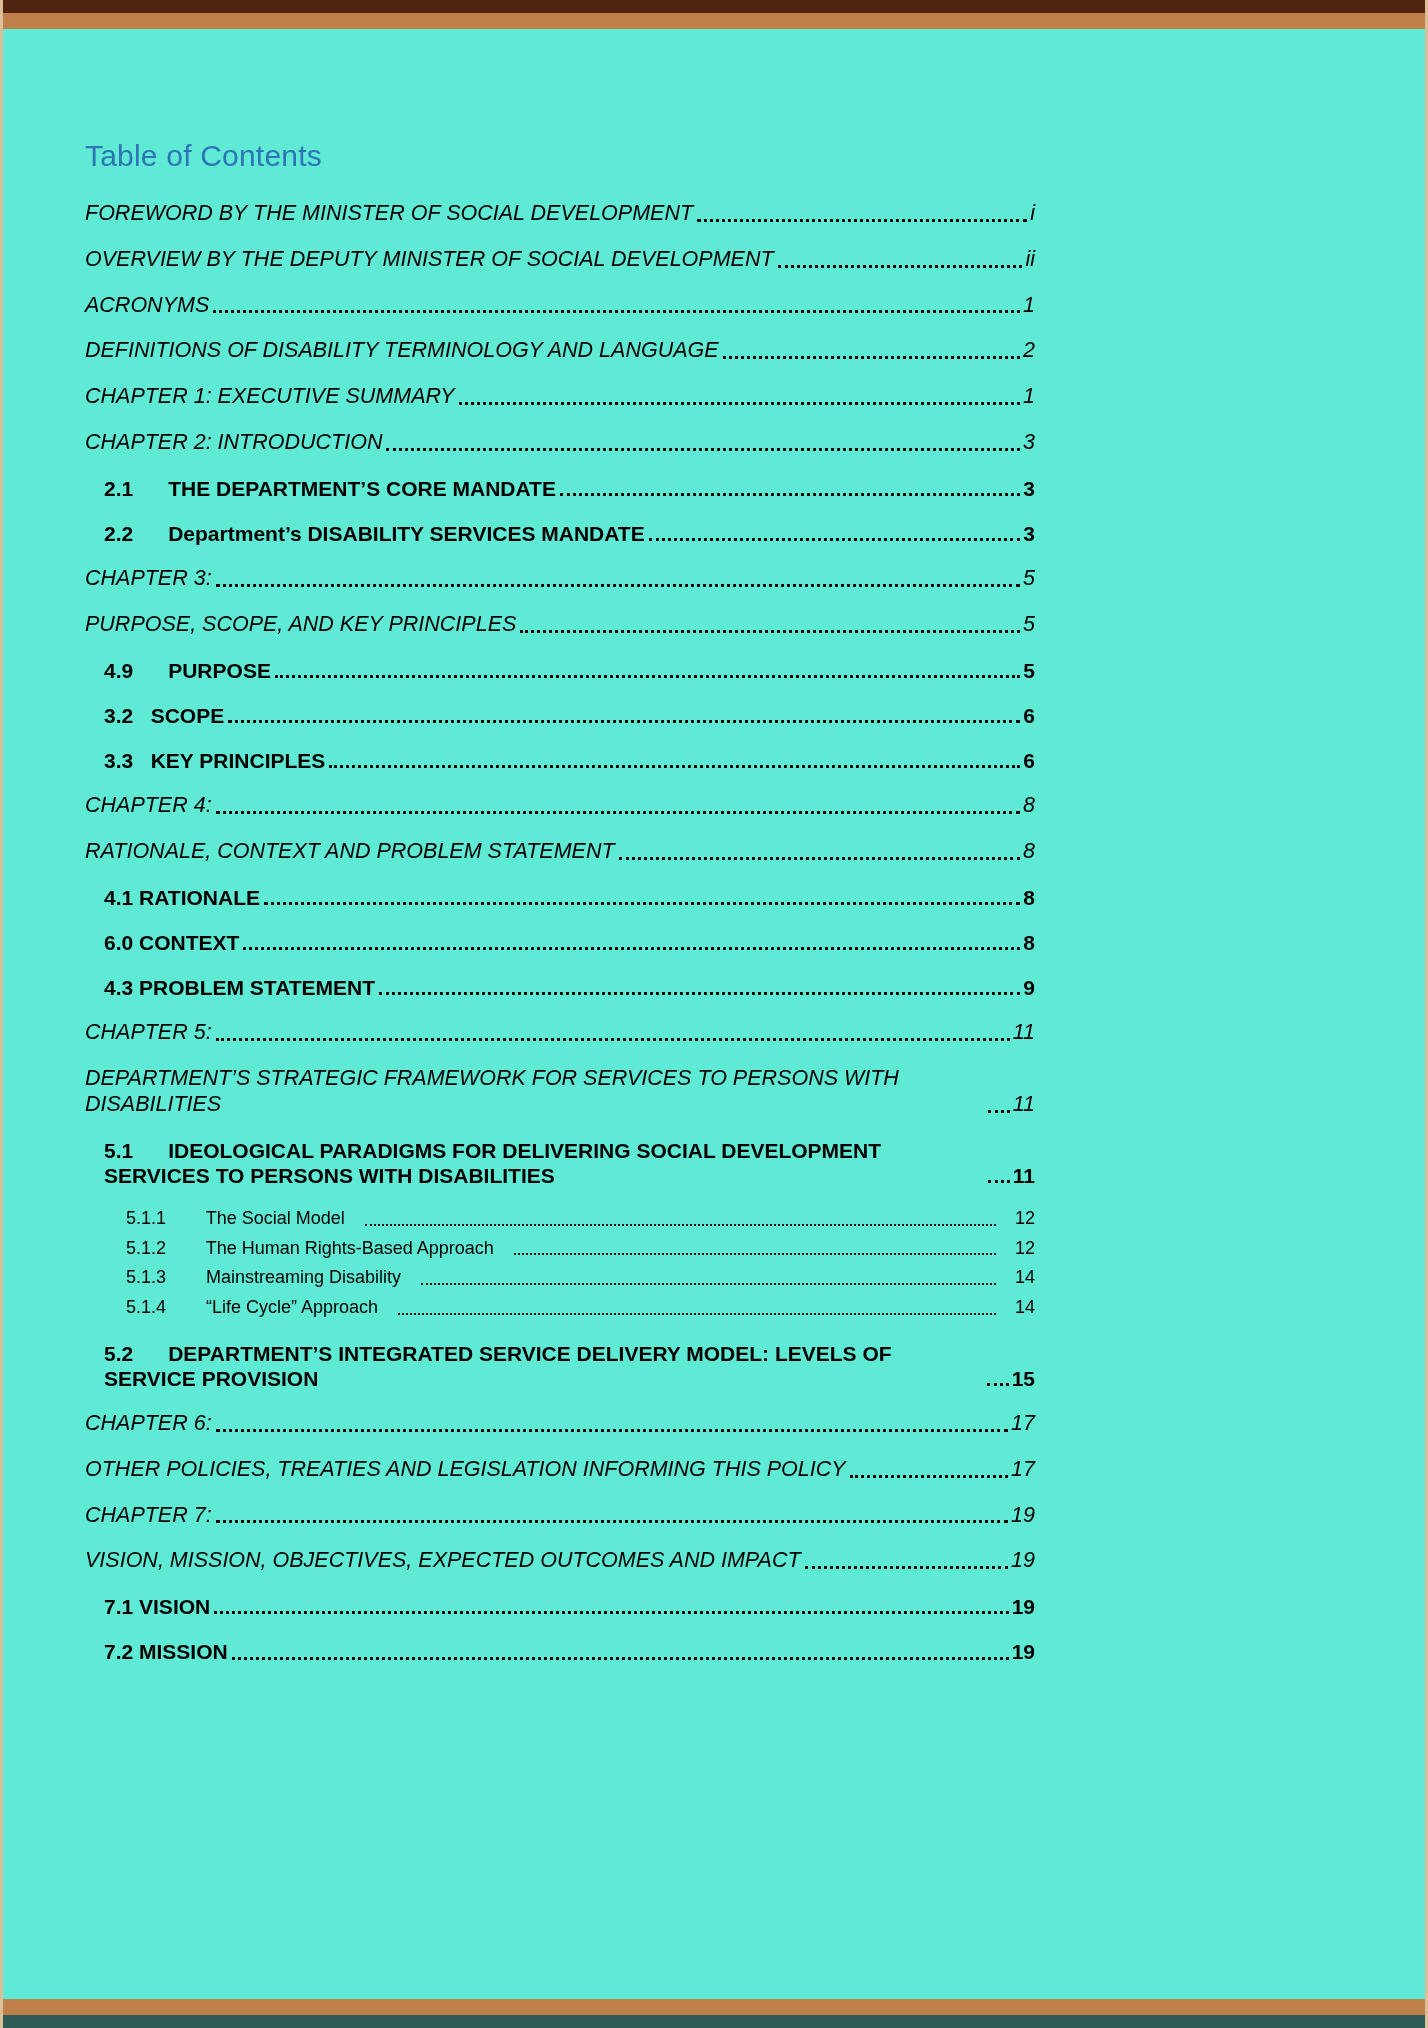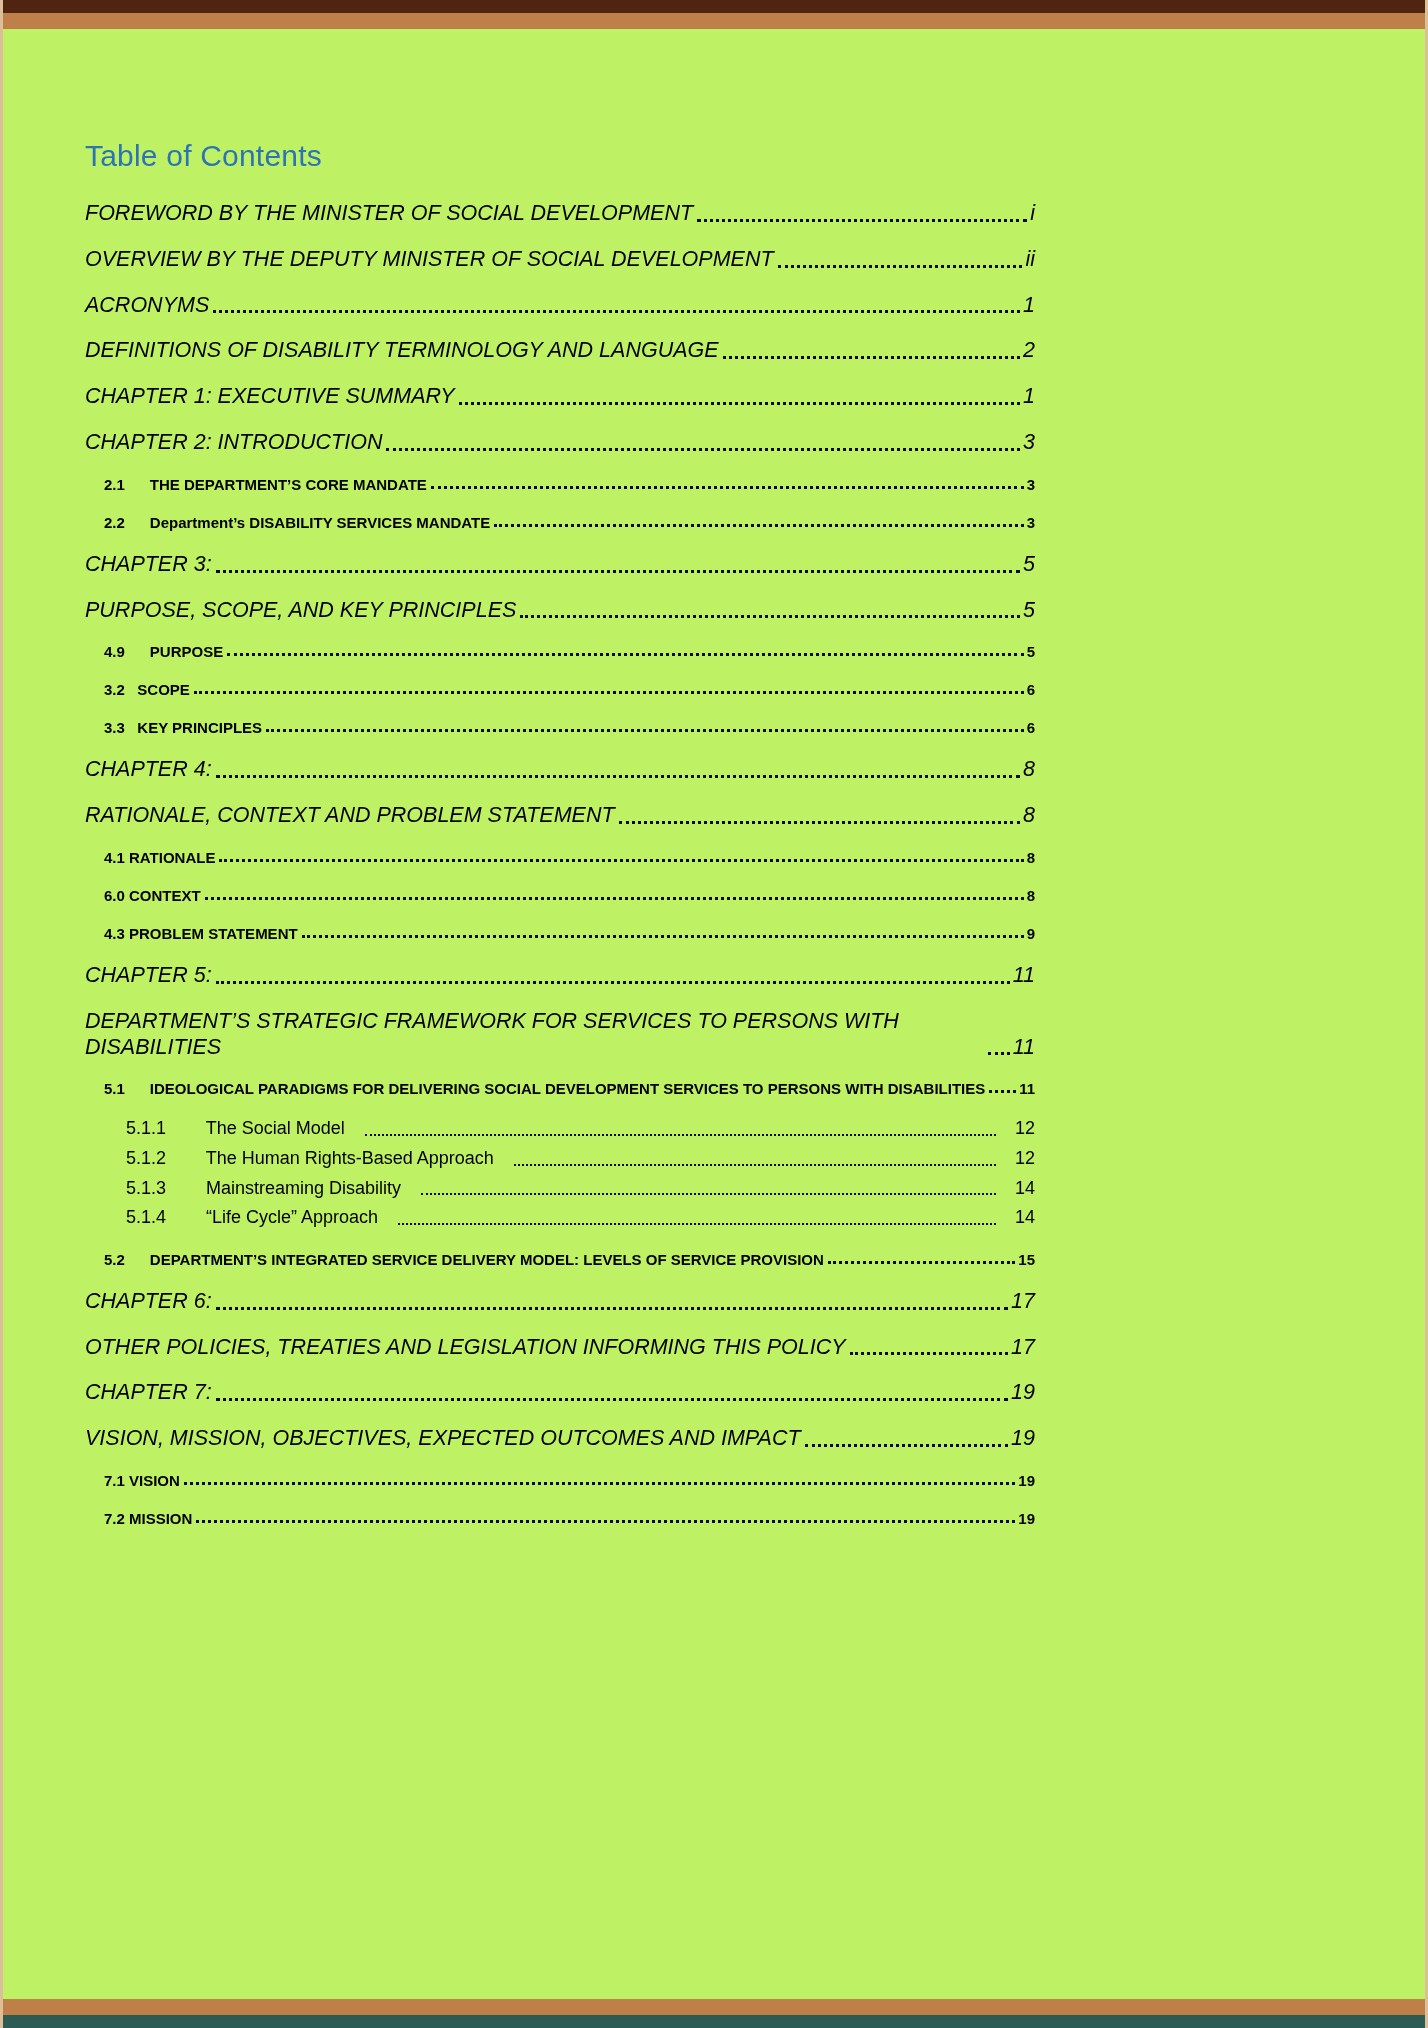--- a/index.html
+++ b/index.html
@@ -5,21 +5,21 @@
   html, body {
     margin: 0;
     padding: 0;
     background: #ffffff;
   }
   .page {
     position: relative;
     width: 1428px;
     height: 2028px;
     margin: 0 auto;
-    background: #bef264;
+    background: #5eead4;
     box-sizing: border-box;
     border-left: 3px solid #dcbf96;
     border-right: 3px solid #dcbf96;
     overflow: hidden;
     font-family: "Liberation Sans", sans-serif;
     color: #000;
   }
   .edge { width: 100%; }
   .top-dark  { height: 13px; background: #4f2512; }
   .top-tan   { height: 16px; background: #be8048; }
@@ -47,21 +47,21 @@
     line-height: 1.2;
   }
   .toc-entry.lvl1 {
     font-weight: 400;
     font-style: italic;
     font-size: 21.5px;
   }
   .toc-entry.lvl2 {
     font-weight: 700;
     font-style: normal;
-    font-size: 15px;
+    font-size: 21px;
     padding-left: 19px;
   }
   .toc-entry.lvl3 {
     font-weight: 400;
     font-style: normal;
     font-size: 18px;
     padding-left: 41px;
     margin-bottom: 8px;
     gap: 16px;
   }

